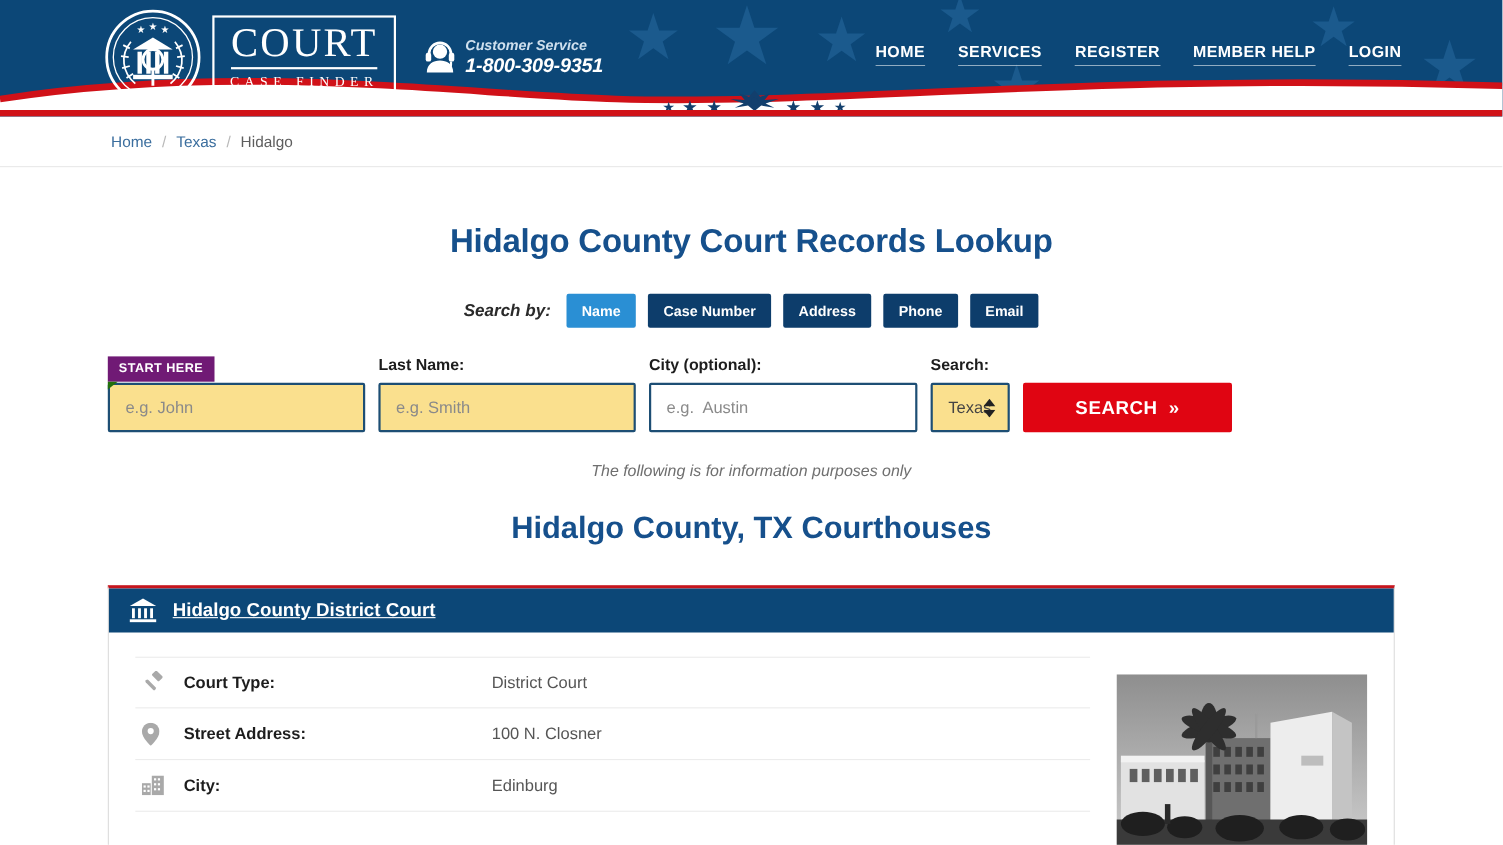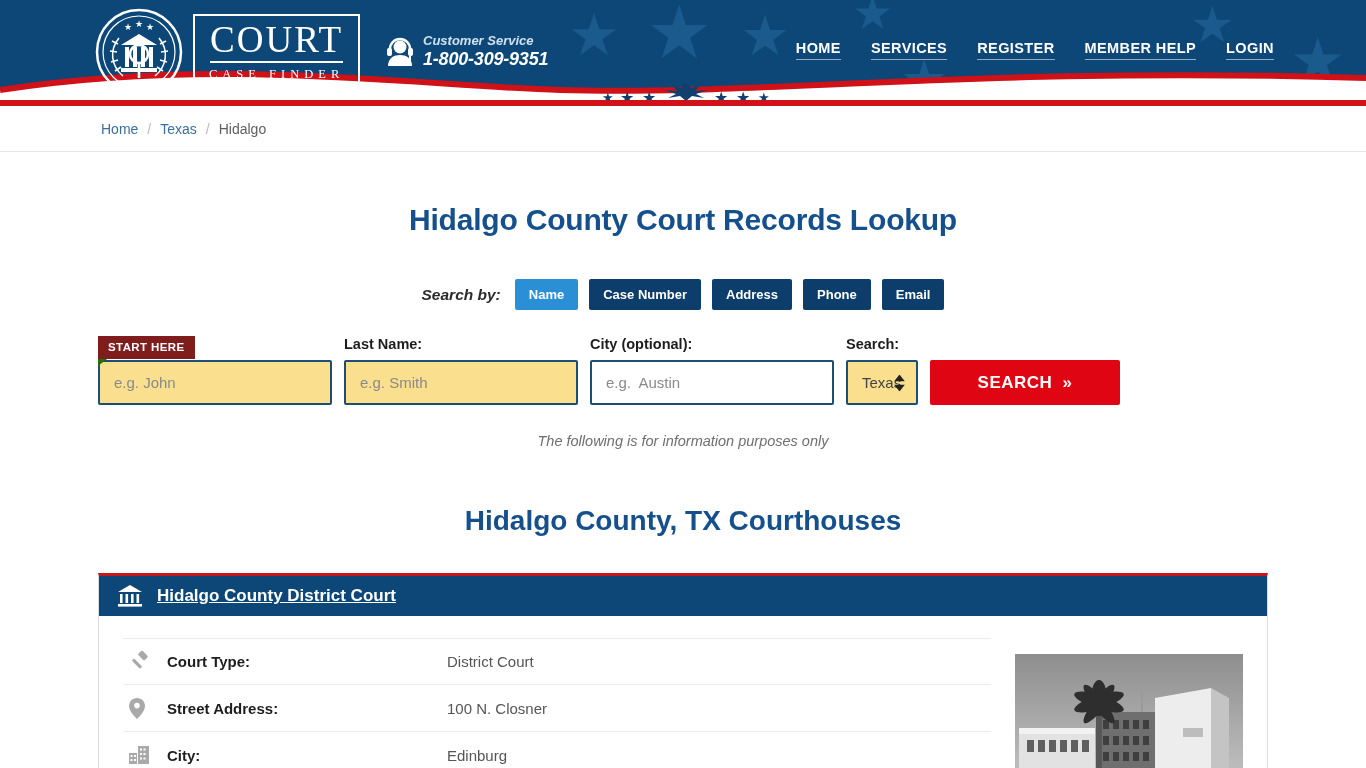--- a/index.html
+++ b/index.html
@@ -84,39 +84,39 @@
   
   .page { width: 1366px; }
   .page-title {
     text-align: center; color: #16508c;
     font-size: 30px; font-weight: bold;
     margin-top: 51px; letter-spacing: -.2px;
   }
 
   .searchby-row {
     display: flex; align-items: center; justify-content: center;
-    gap: 11px; margin-top: 42px;
+    gap: 11px; margin-top: 30px;
   }
   .searchby-label {
     color: #2a2a2a; font-size: 15.5px;
     font-weight: bold; font-style: italic; margin-right: 3px;
   }
   .tab-btn {
     background: #0d3d6b; color: #fff;
     font-size: 13px; font-weight: bold;
     padding: 9px 14px; border: none; border-radius: 2px;
     cursor: pointer; line-height: 1;
   }
   .tab-btn.active { background: #2a8fd4; }
 
   
   .form-zone { position: relative; margin-top: 12px; padding-left: 98px; }
   .start-badge {
     position: absolute; left: 98px; top: 0;
-    background: #7f1d1d; color: #fff;
+    background: #701a75; color: #fff;
     font-size: 11.5px; font-weight: bold; letter-spacing: .4px;
     padding: 5px 10px 6px 10px;
   }
   .start-badge::after {
     content: ""; position: absolute; left: 0; bottom: -7px;
     border-left: 9px solid #236f0c;
     border-bottom: 7px solid transparent;
   }
   .form-row { display: flex; align-items: flex-end; margin-top: 26px; }
   .field { display: flex; flex-direction: column; margin-right: 12px; }
@@ -156,21 +156,21 @@
     font-family: "Liberation Sans", sans-serif;
   }
 
   .disclaimer {
     text-align: center; color: #6f6f6f;
     font-size: 14.5px; font-style: italic; margin-top: 28px;
   }
 
   .section-title {
     text-align: center; color: #16508c;
-    font-size: 28px; font-weight: bold; margin-top: 56px;
+    font-size: 28px; font-weight: bold; margin-top: 27px;
   }
 
   
   .court-card {
     width: 1170px; margin: 36px auto 0 auto;
     border-top: 3px solid #c6161e;
     border-left: 1px solid #dcdcdc;
     border-right: 1px solid #dcdcdc;
     background: #fff;
   }

